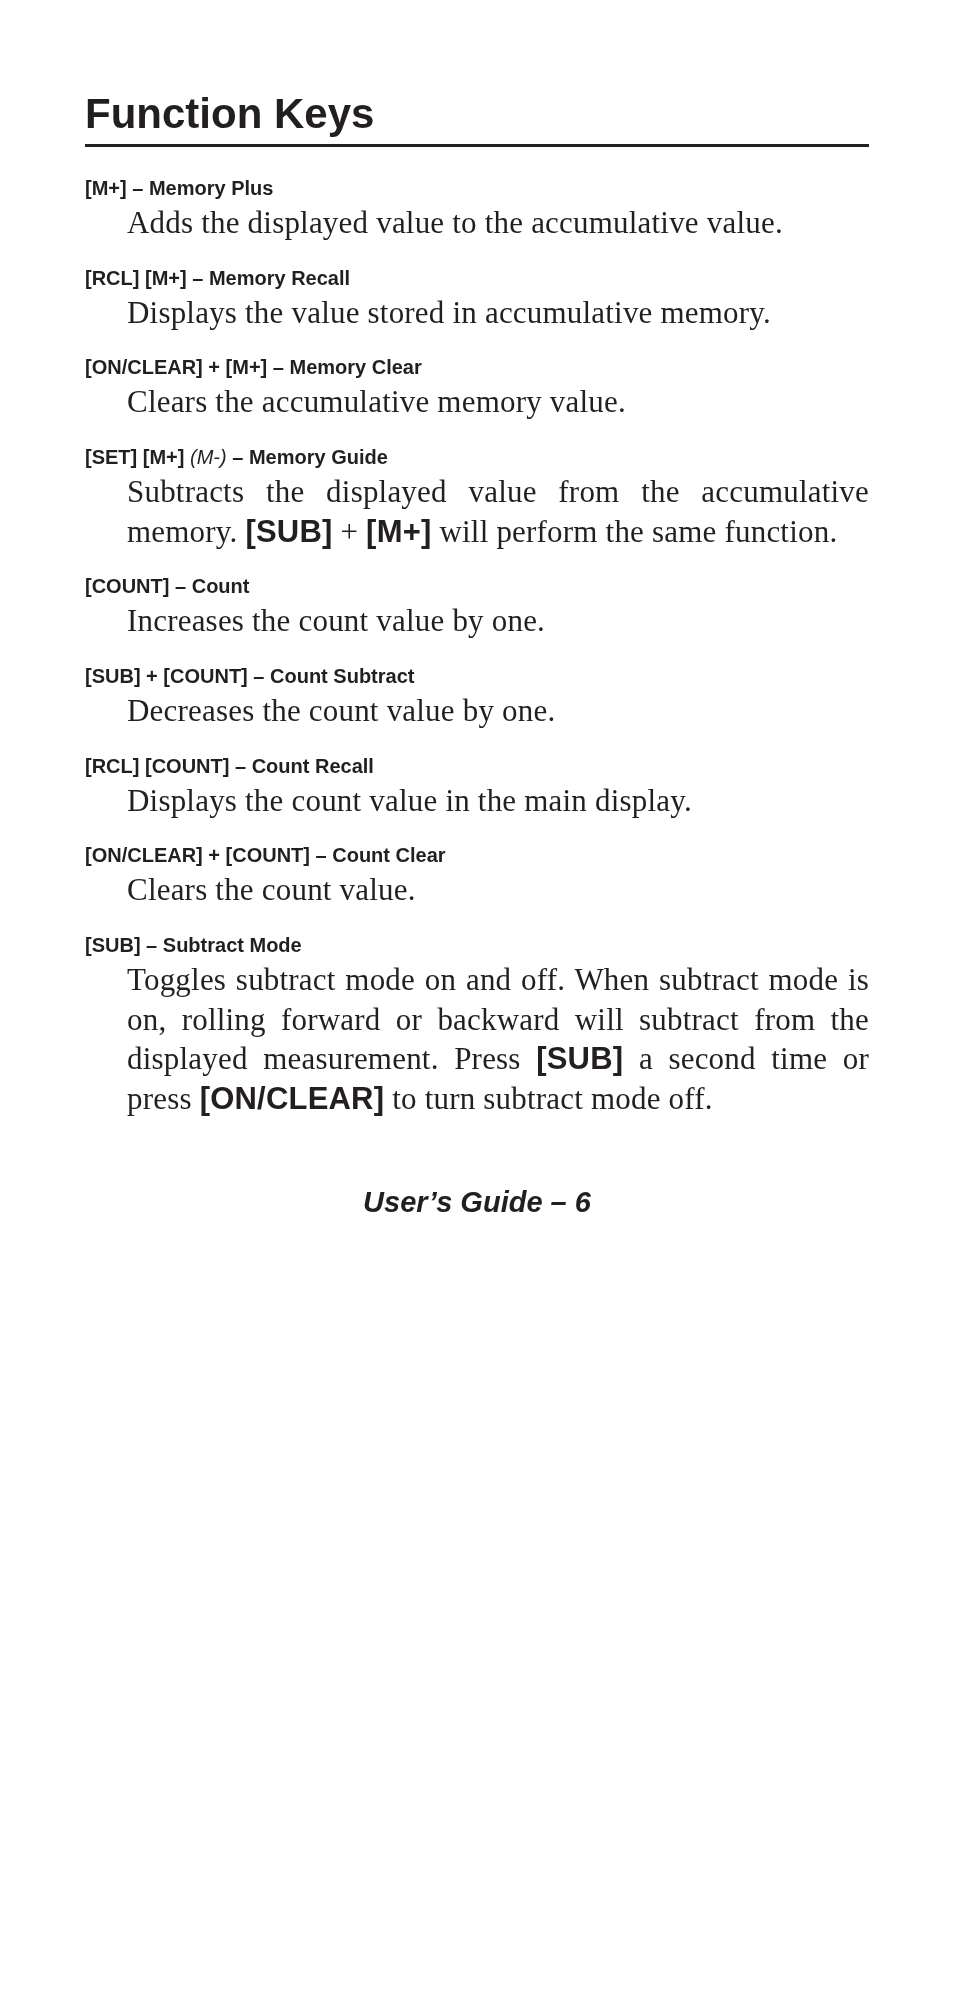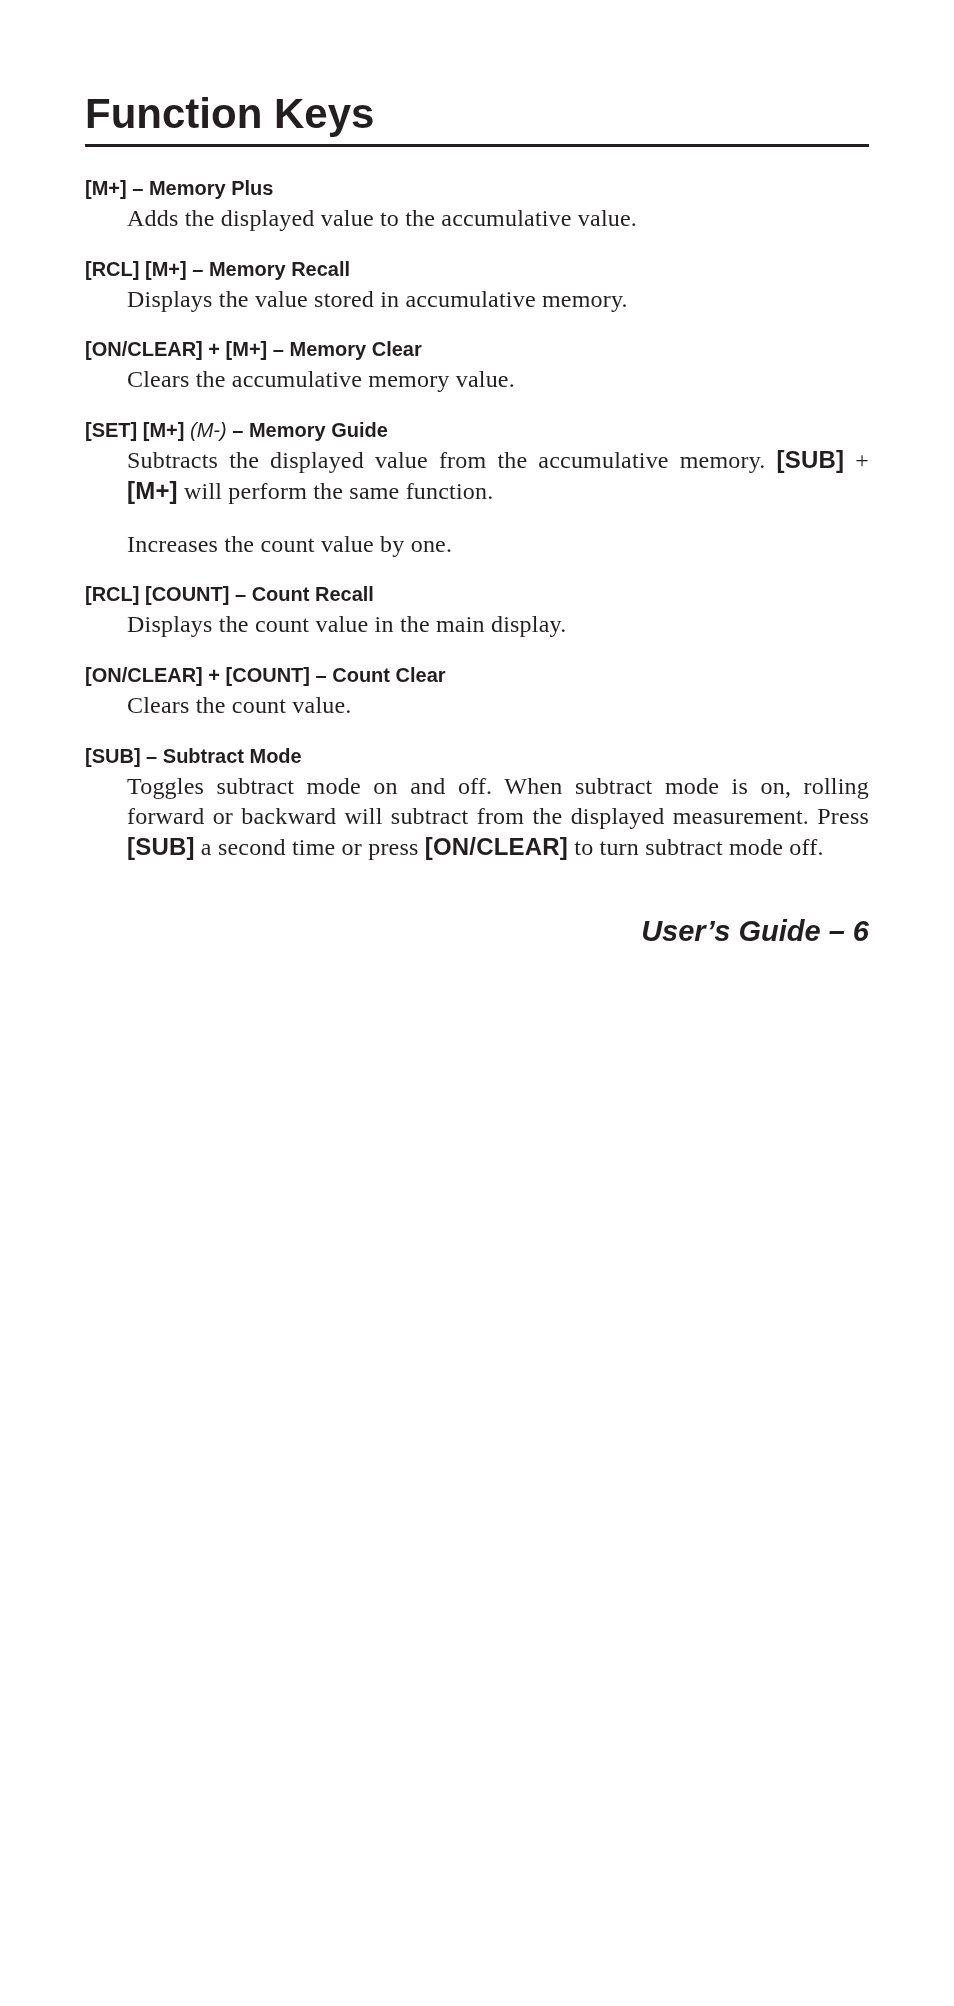--- a/index.html
+++ b/index.html
@@ -36,34 +36,34 @@
     font-size: 20px;
     line-height: 1.3;
     letter-spacing: 0px;
   }
   .entry-heading .alt {
     font-style: italic;
     font-weight: 400;
   }
   .entry-desc {
     font-family: Georgia, 'Times New Roman', serif;
-    font-size: 24px;
+    font-size: 31px;
     line-height: 1.28;
     margin: 2px 0 0 42px;
     text-align: justify;
     text-justify: inter-word;
     letter-spacing: 0.2px;
   }
   .entry-desc .kb {
     font-family: Arial, Helvetica, sans-serif;
     font-weight: 700;
   }
   .footer {
-    margin-top: 52px;
-    text-align: right;
+    margin-top: 67px;
+    text-align: center;
     font-family: Arial, Helvetica, sans-serif;
     font-weight: 700;
     font-style: italic;
     font-size: 29px;
     letter-spacing: 0px;
   }
 </style>
 </head>
 <body>
 
@@ -81,21 +81,26 @@
       </div>
       <div class="entry">
         <div class="entry-heading"><span>[ON/CLEAR] + [M+]</span><span> – </span><span>Memory Clear</span></div>
         <div class="entry-desc"><span>Clears the accumulative memory value.</span></div>
       </div>
       <div class="entry">
         <div class="entry-heading"><span>[SET] [M+]</span><span class="alt"> (M-) </span><span>– </span><span>Memory Guide</span></div>
         <div class="entry-desc"><span>Subtracts the displayed value from the accumulative memory. </span><span class="kb">[SUB]</span><span> + </span><span class="kb">[M+]</span><span> will perform the same function.</span></div>
       </div>
       <div class="entry">
+        <div class="entry-heading"><span>[COUNT]</span><span> – </span><span>Count</span></div>
         <div class="entry-desc"><span>Increases the count value by one.</span></div>
+      </div>
+      <div class="entry">
+        <div class="entry-heading"><span>[SUB] + [COUNT]</span><span> – </span><span>Count Subtract</span></div>
+        <div class="entry-desc"><span>Decreases the count value by one.</span></div>
       </div>
       <div class="entry">
         <div class="entry-heading"><span>[RCL] [COUNT]</span><span> – </span><span>Count Recall</span></div>
         <div class="entry-desc"><span>Displays the count value in the main display.</span></div>
       </div>
       <div class="entry">
         <div class="entry-heading"><span>[ON/CLEAR] + [COUNT]</span><span> – </span><span>Count Clear</span></div>
         <div class="entry-desc"><span>Clears the count value.</span></div>
       </div>
       <div class="entry">

